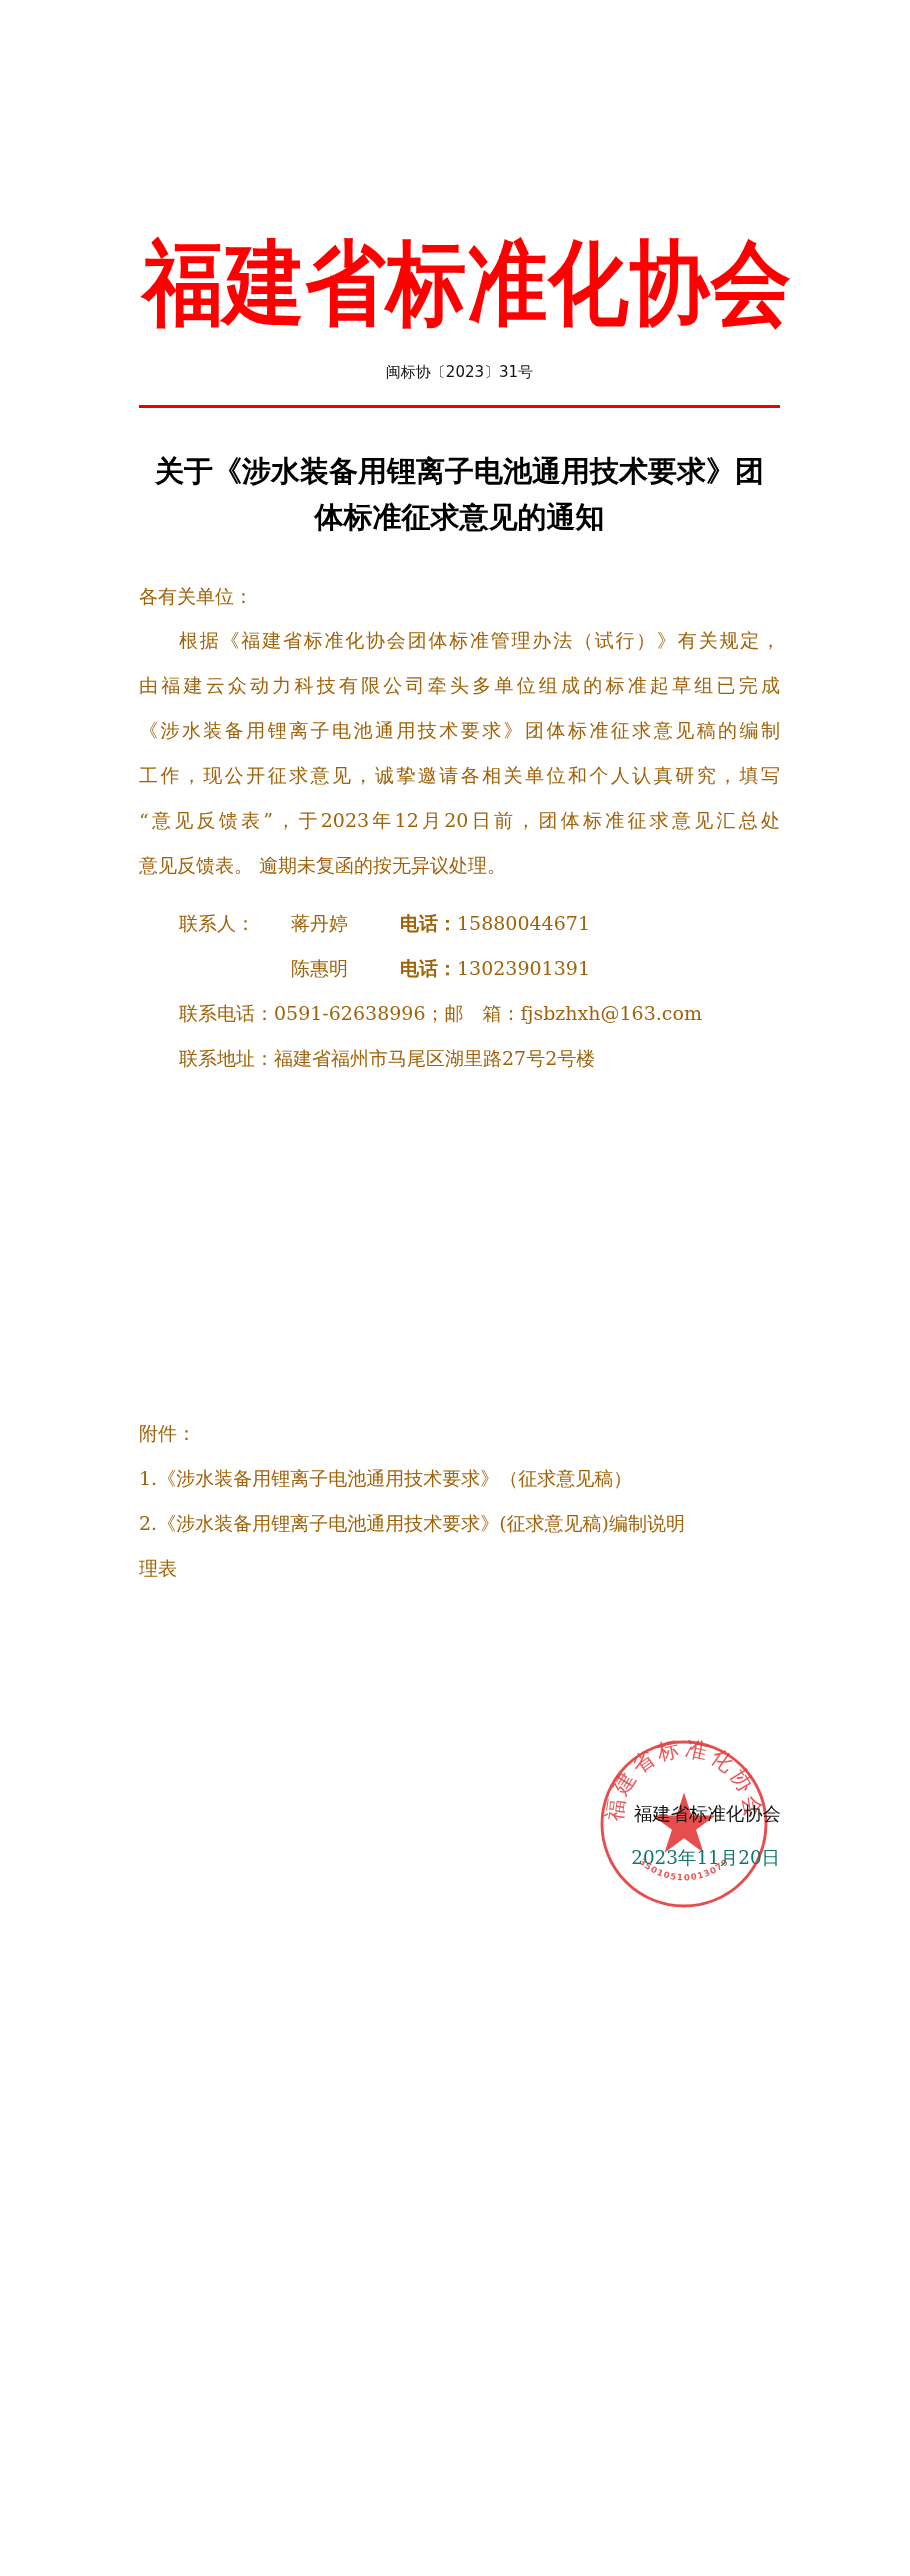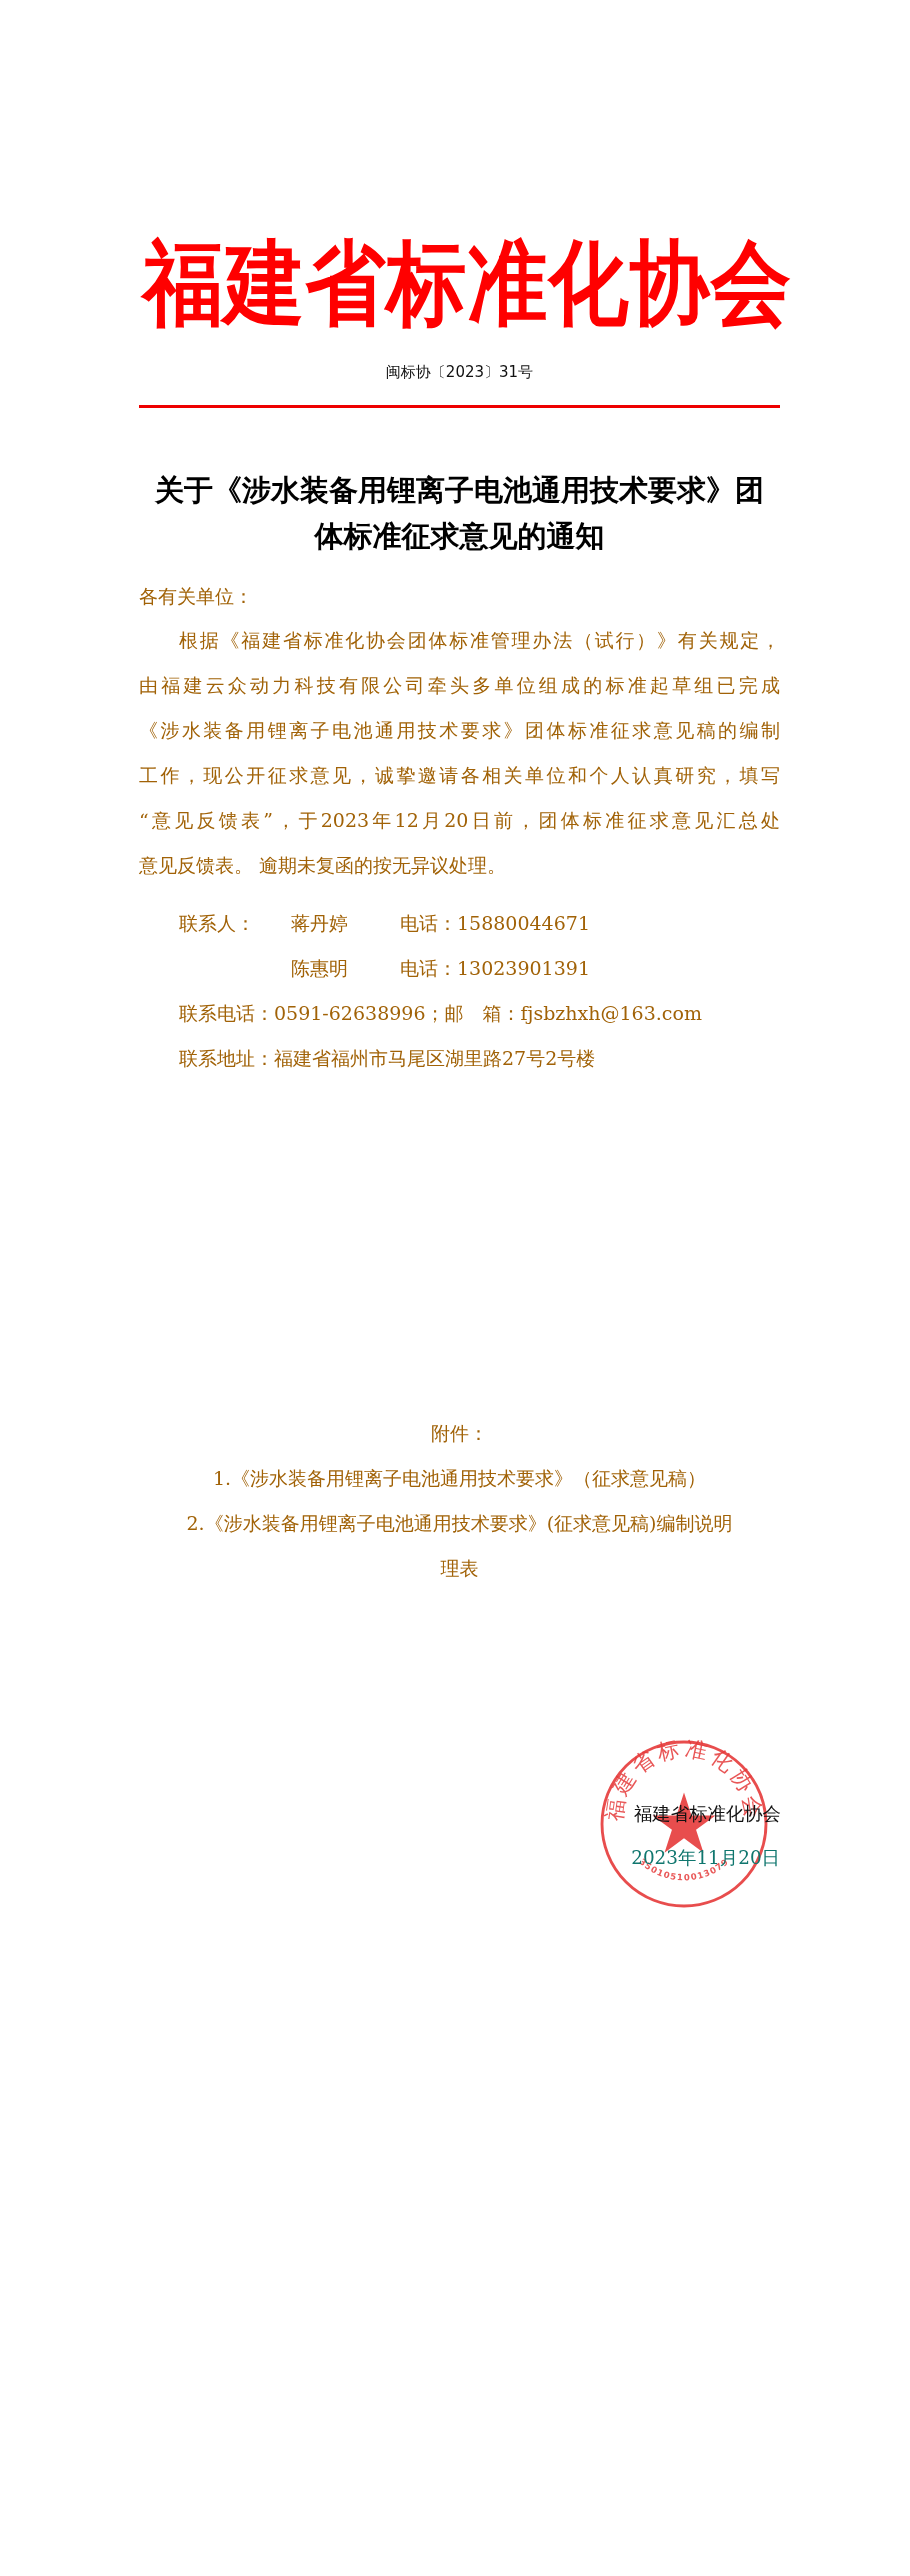--- a/index.html
+++ b/index.html
@@ -13,39 +13,39 @@
     }
     .doc-number {
       left: 139px; top: 356px; width: 641px; text-align: center;
       font-family: "DejaVu Sans", sans-serif; font-size: 15px; color: #111;
       line-height: 32px; white-space: nowrap;
     }
     .red-rule { left: 139px; top: 405px; width: 641px; height: 2.9px; background: #ee0000; }
     .notice-title {
       left: 139px; top: 448px; width: 641px; text-align: center;
       font-family: "DejaVu Serif", serif; font-weight: bold; font-size: 29px;
-      line-height: 46px; color: #000; margin-top: 19px;
+      line-height: 46px; color: #000;
     }
     .notice-title div { white-space: nowrap; }
     .body-text {
       font-family: "DejaVu Serif", serif; font-size: 19px; color: #a16207;
       line-height: 45px; white-space: nowrap;
     }
     .salutation { left: 139px; top: 574px; }
     .para { left: 139px; top: 618px; width: 641px; }
     .para .line { display: block; text-align: justify; text-align-last: justify; }
     .para .line.first { padding-left: 40px; }
     .para .line.last { text-align-last: left; }
     .contact { left: 179px; top: 901px; }
     .contact .row { display: flex; height: 45px; align-items: center; }
     .contact .name-label { width: 112px; }
     .contact .name { width: 77px; }
-    .contact .phone { padding-left: 32px; }
+    .contact .phone { padding-left: 32px; font-weight: bold; }
     .attach { left: 139px; top: 1411px; width: 641px; }
-    .attach .line { display: block; text-align: center; }
+    .attach .line { display: block; }
     .attach .line.just { text-align: justify; text-align-last: justify; }
     .stamp {
       left: 598px; top: 1738px; width: 172px; height: 172px;
     }
     .sign-org {
       left: 597px; top: 1801px; width: 184px; text-align: right;
       font-family: "DejaVu Serif", serif; font-size: 18.4px; color: #111; white-space: nowrap;
     }
     .sign-date {
       left: 591px; top: 1845px; width: 189px; text-align: right;

